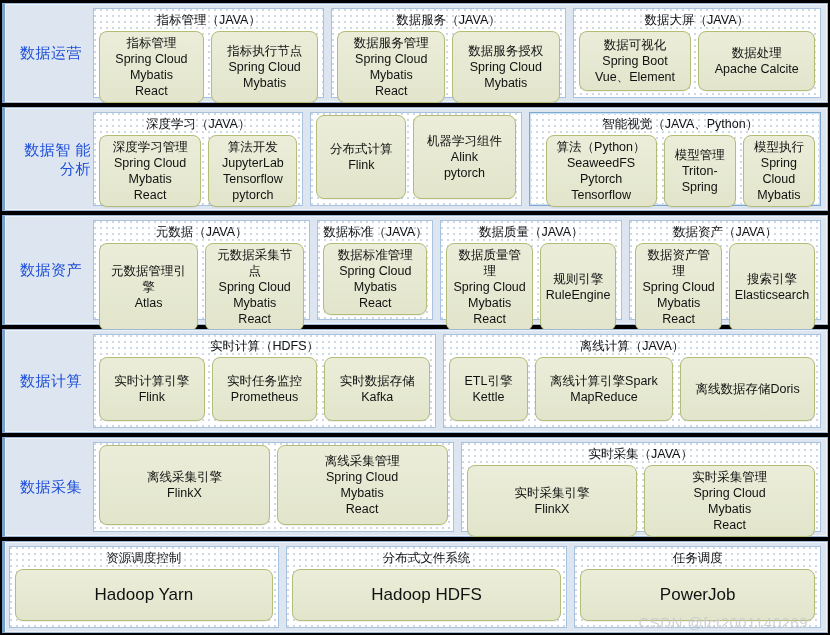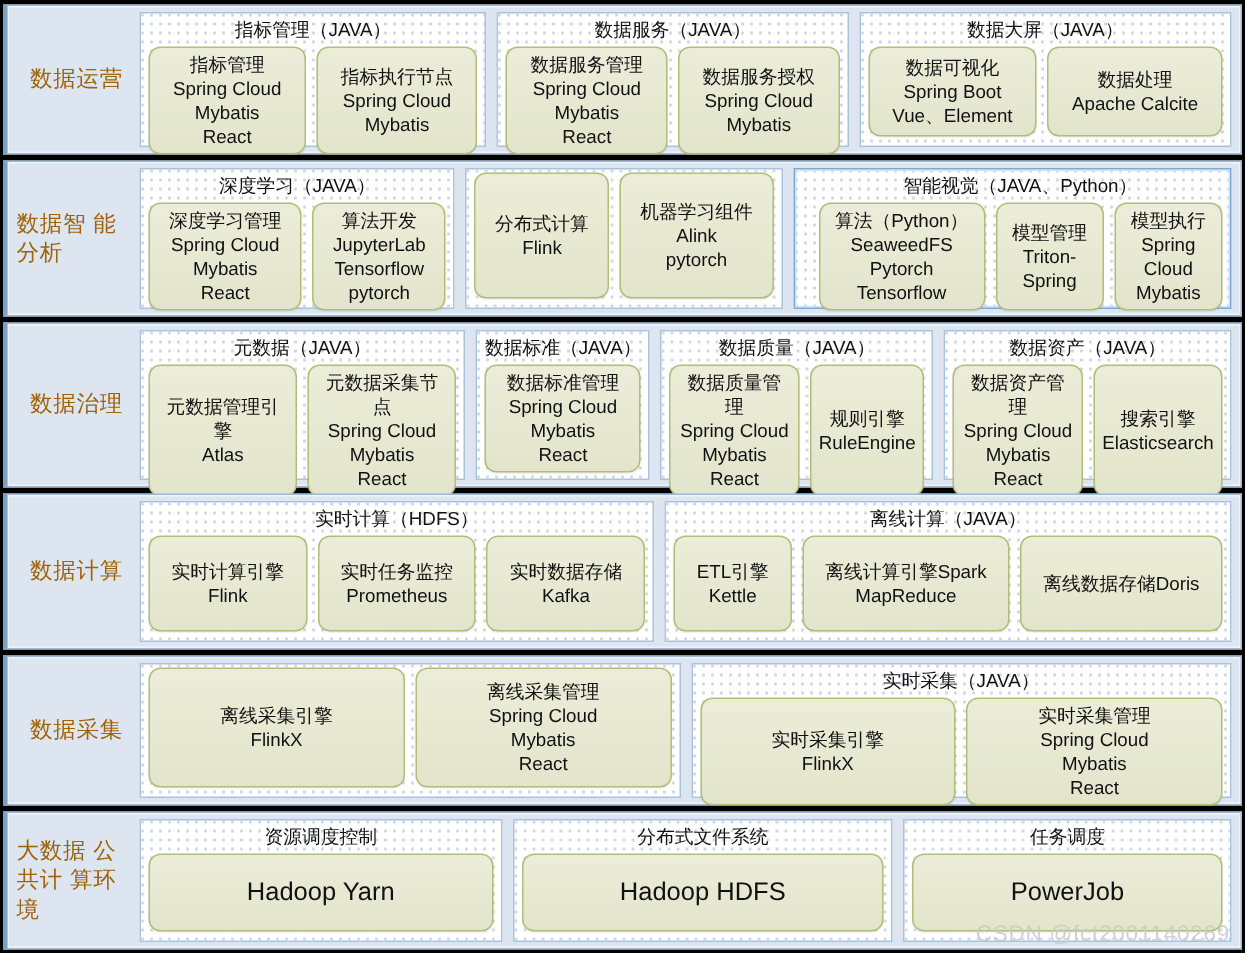--- a/index.html
+++ b/index.html
@@ -39,23 +39,23 @@
     flex: 0 0 auto;
     padding: 4px 6px 4px 4px;
     box-shadow: inset 0 0 0 1px #eef3f9;
   }
 
   .band-label {
     flex: 0 0 84px;
     display: flex;
     align-items: center;
     justify-content: center;
-    text-align: left;
+    text-align: right;
     font-size: 15px;
-    color: #a16207;
+    color: #1d4ed8;
     line-height: 1.28;
     letter-spacing: 0.5px;
     padding: 0 2px;
     box-sizing: border-box;
   }
 
   .band-body {
     flex: 1 1 auto;
     display: flex;
     align-items: stretch;
@@ -130,21 +130,21 @@
   .band.r4 { height: 104px; }
   .band.r5 { height: 100px; }
   .band.r6 { height: 92px; }
 
   .band.r6 .band-label { font-size: 15px; }
   .band.r6 .card { font-size: 17px; }
 
   
   #watermark {
     position: absolute;
-    right: 10px;
+    right: 22px;
     bottom: 4px;
     font-size: 15px;
     color: #c9c9c9;
     opacity: 0.85;
     letter-spacing: 0.5px;
     pointer-events: none;
     font-family: "Liberation Sans", "DejaVu Sans", sans-serif;
   }
 </style>
 </head>
@@ -229,21 +229,21 @@
 Spring</div>
             <div class="card">模型执行
 Spring
 Cloud
 Mybatis</div>
           </div>
         </div>
       </div>
     </div>
     <div class="band r3">
-      <div class="band-label">数据治理</div>
+      <div class="band-label">数据资产</div>
       <div class="band-body">
         <div class="group">
           <div class="group-title">元数据（JAVA）</div>
           <div class="group-cards">
             <div class="card">元数据管理引擎
 Atlas</div>
             <div class="card">元数据采集节点
 Spring Cloud
 Mybatis
 React</div>
@@ -328,23 +328,20 @@
 FlinkX</div>
             <div class="card">实时采集管理
 Spring Cloud
 Mybatis
 React</div>
           </div>
         </div>
       </div>
     </div>
     <div class="band r6">
-      <div class="band-label">大数据
-公共计
-算环境</div>
       <div class="band-body">
         <div class="group">
           <div class="group-title">资源调度控制</div>
           <div class="group-cards">
             <div class="card">Hadoop Yarn</div>
           </div>
         </div>
         <div class="group">
           <div class="group-title">分布式文件系统</div>
           <div class="group-cards">

